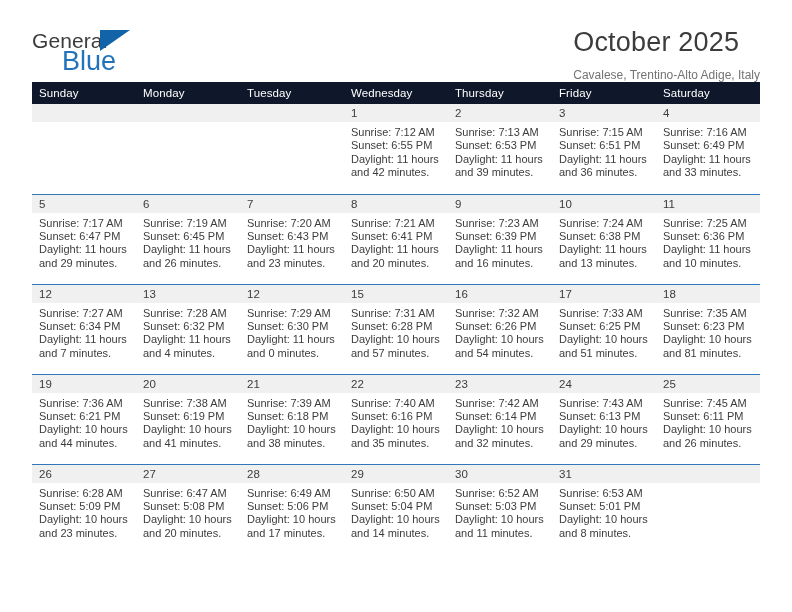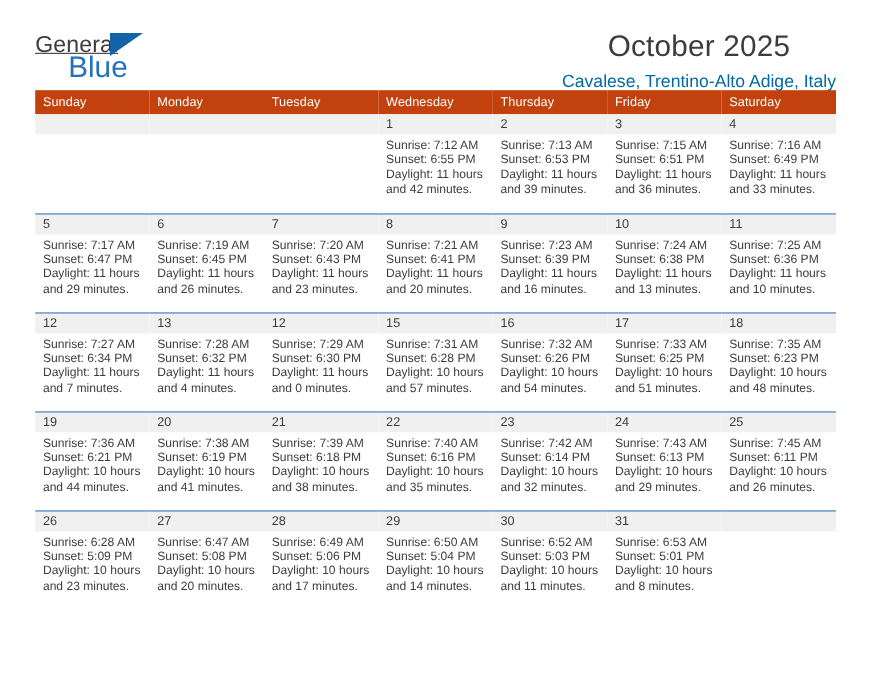--- a/index.html
+++ b/index.html
@@ -26,21 +26,20 @@
     align-items: flex-start;
     padding-top: 26px;
     height: 78px;
   }
 
   .brand {
     position: relative;
     width: 120px;
     height: 50px;
     padding-top: 4px;
-    text-decoration: underline;
   }
   .brand-general {
     font-size: 21px;
     color: #3c3c3c;
     letter-spacing: .1px;
     line-height: 22px;
     font-family: "Liberation Sans", sans-serif;
   }
   .brand-blue {
     position: absolute;
@@ -54,46 +53,46 @@
     position: absolute;
     left: 68px;
     top: 4px;
     width: 0;
     height: 0;
     border-left: 30px solid #1263a8;
     border-bottom: 21px solid transparent;
   }
 
   .titles {
-    text-align: center;
+    text-align: left;
     padding-top: 0px;
   }
   .month-title {
     font-size: 27px;
     font-weight: normal;
     color: #3c3c3c;
     line-height: 32px;
     letter-spacing: .2px;
   }
   .location-title {
-    font-size: 16px;
-    color: #0369a1;
+    font-size: 12px;
+    color: #737373;
     line-height: 22px;
     margin-top: 6px;
   }
 
   
   .calendar {
     width: 728px;
     border-collapse: collapse;
     table-layout: fixed;
     margin-top: 4px;
   }
   .calendar th {
-    background: #c2410c;
+    background: #0f172a;
     color: #ffffff;
     font-size: 11.5px;
     font-weight: normal;
     text-align: left;
     padding: 5px 0 5px 7px;
     height: 22px;
     letter-spacing: .1px;
   }
 
   .calendar td {
@@ -323,21 +322,21 @@
               <div>Daylight: 10 hours</div>
               <div>and 51 minutes.</div>
             </div>
           </td>
           <td>
             <div class="daynum">18</div>
             <div class="info">
               <div>Sunrise: 7:35 AM</div>
               <div>Sunset: 6:23 PM</div>
               <div>Daylight: 10 hours</div>
-              <div>and 48 minutes.</div>
+              <div>and 81 minutes.</div>
             </div>
           </td>
         </tr>
         <tr>
           <td>
             <div class="daynum">19</div>
             <div class="info">
               <div>Sunrise: 7:36 AM</div>
               <div>Sunset: 6:21 PM</div>
               <div>Daylight: 10 hours</div>

